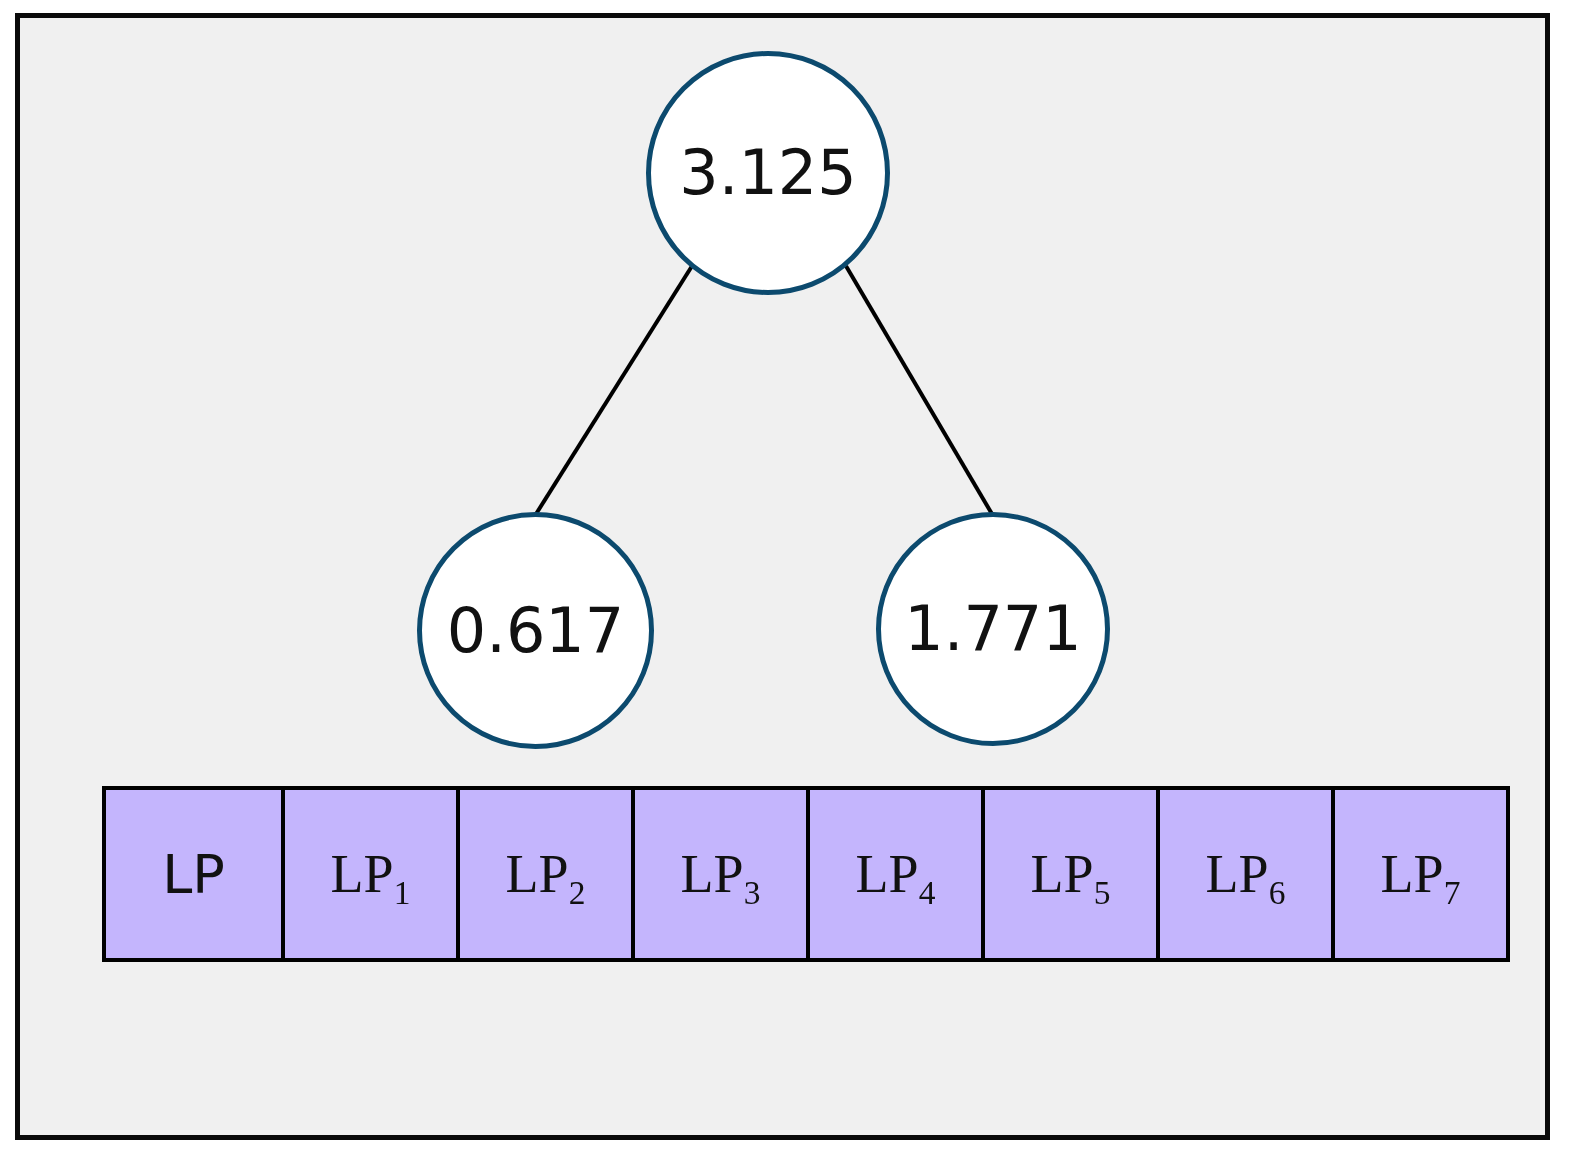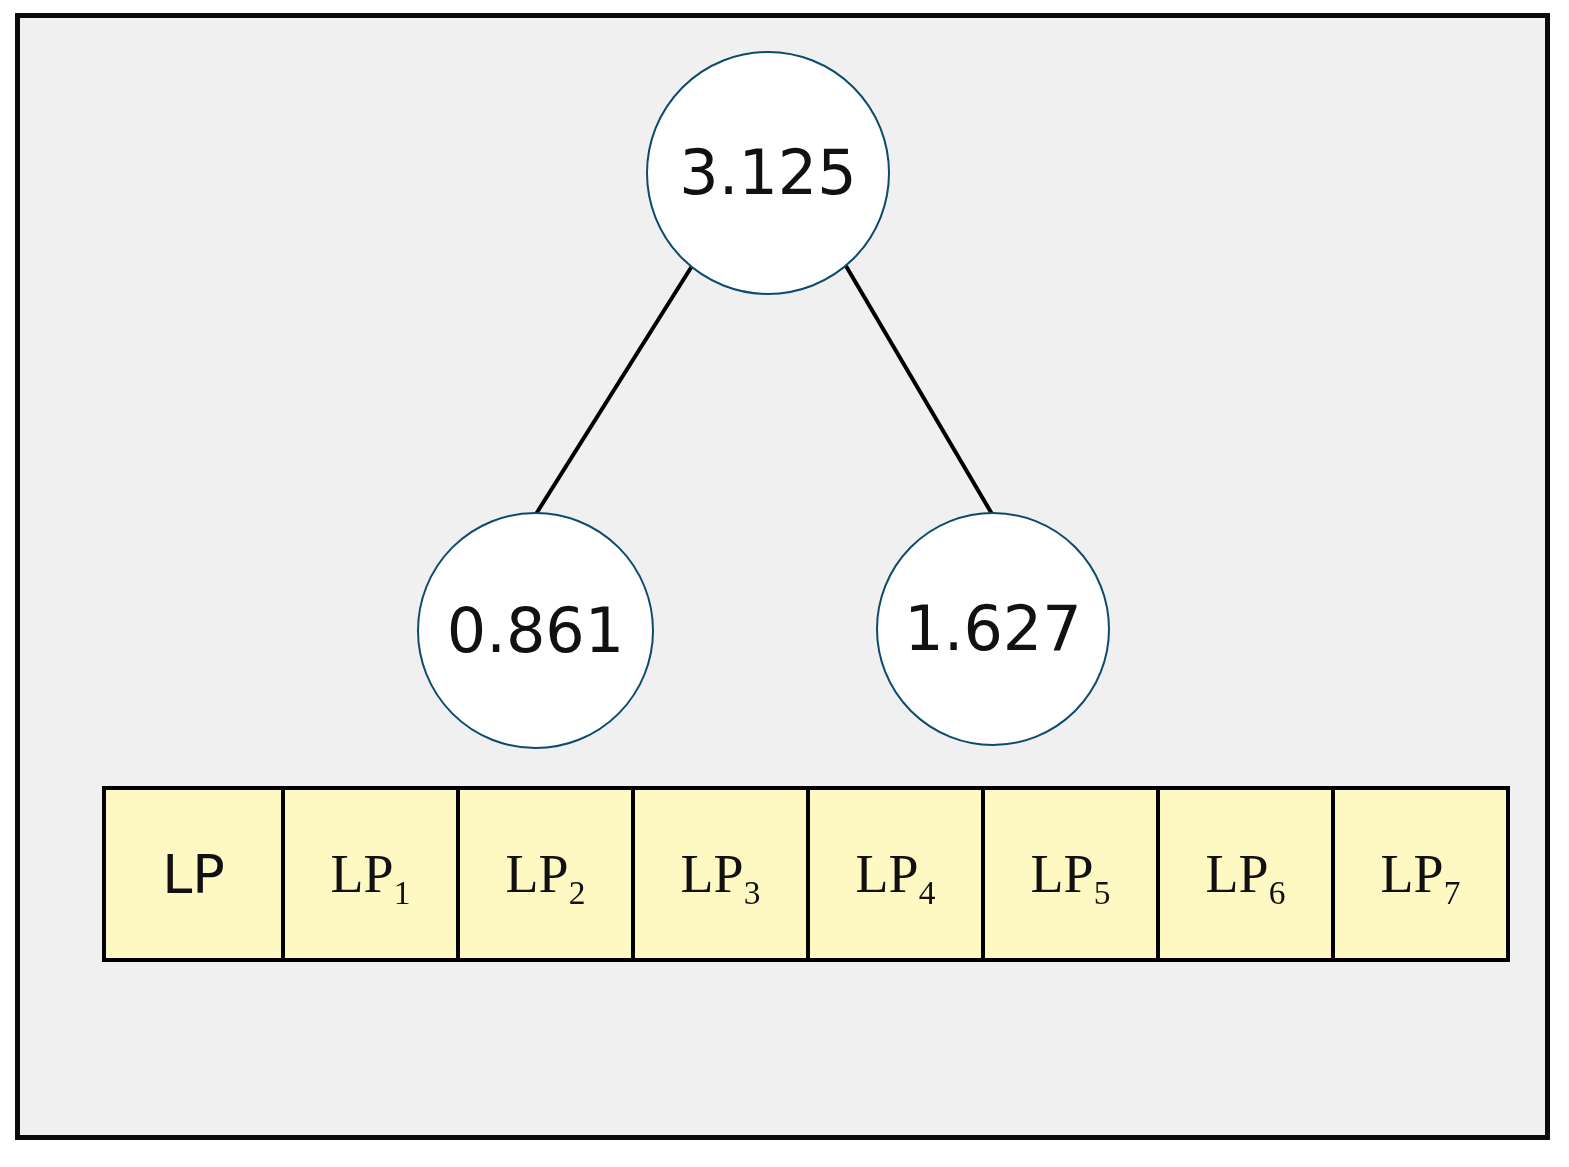--- a/index.html
+++ b/index.html
@@ -44,21 +44,21 @@
     top: 0;
     width: 1535px;
     height: 760px;
     pointer-events: none;
   }
   .node {
     position: absolute;
     box-sizing: border-box;
     border-radius: 50%;
     background: #ffffff;
-    border: 2px solid #0c4a6e;
+    border: 5px solid #0c4a6e;
     display: flex;
     align-items: center;
     justify-content: center;
   }
   .node-label {
     font-size: 62px;
     color: #111111;
     line-height: 1;
     letter-spacing: 0px;
     white-space: nowrap;
@@ -86,21 +86,21 @@
     position: absolute;
     left: 82px;
     top: 768px;
     width: 1375px;
     border-collapse: collapse;
     table-layout: fixed;
     background: #ffffff;
   }
   #lp-table td {
     border: 4px solid #000000;
-    background: #fef9c3;
+    background: #c4b5fd;
     height: 168px;
     text-align: center;
     vertical-align: middle;
     font-size: 54px;
     color: #111111;
     padding: 0;
   }
   #lp-table td.first-col {
     width: 175px;
   }
@@ -125,25 +125,25 @@
       <svg id="tree-edges" viewBox="0 0 1535 760">
         <line x1="672" y1="248" x2="516" y2="496" stroke="#000000" stroke-width="4"></line>
         <line x1="826" y1="248" x2="972" y2="496" stroke="#000000" stroke-width="4"></line>
       </svg>
 
       <div class="node" id="node-root">
         <span class="node-label">3.125</span>
       </div>
 
       <div class="node" id="node-left">
-        <span class="node-label">0.861</span>
+        <span class="node-label">0.617</span>
       </div>
 
       <div class="node" id="node-right">
-        <span class="node-label">1.627</span>
+        <span class="node-label">1.771</span>
       </div>
 
     </div>
 
     <table id="lp-table">
       <tbody>
         <tr>
           <td class="first-col">
             <span>LP</span>
           </td>

